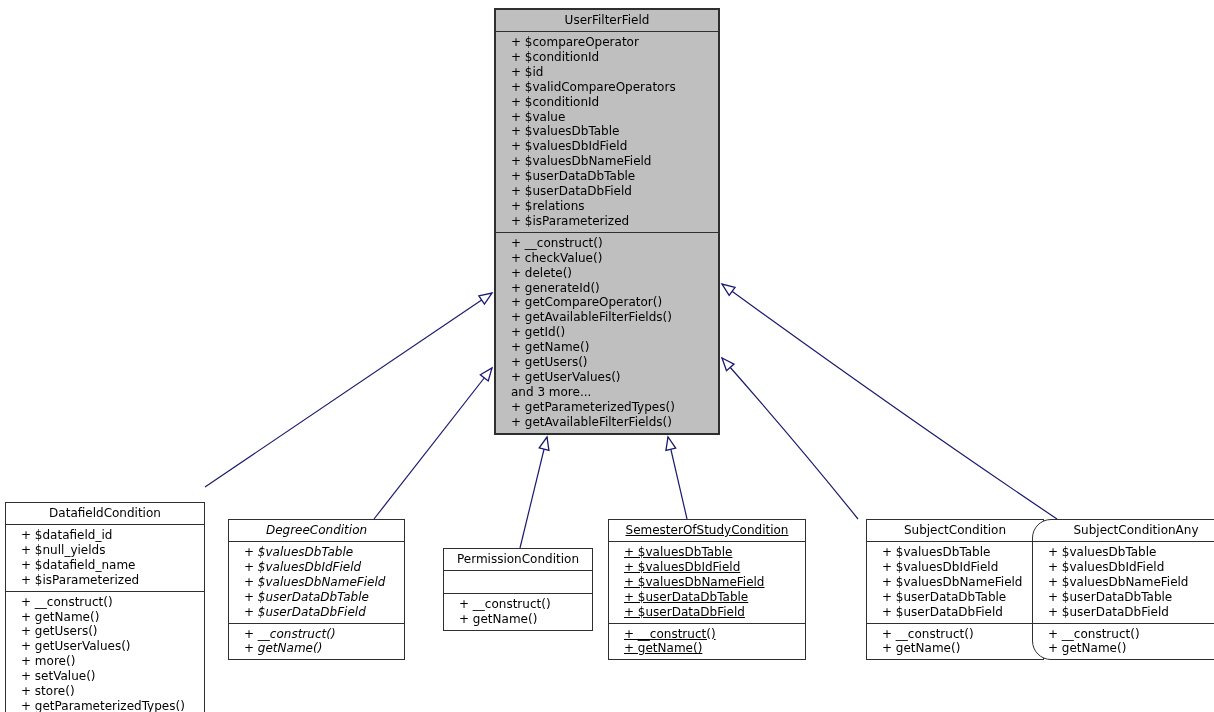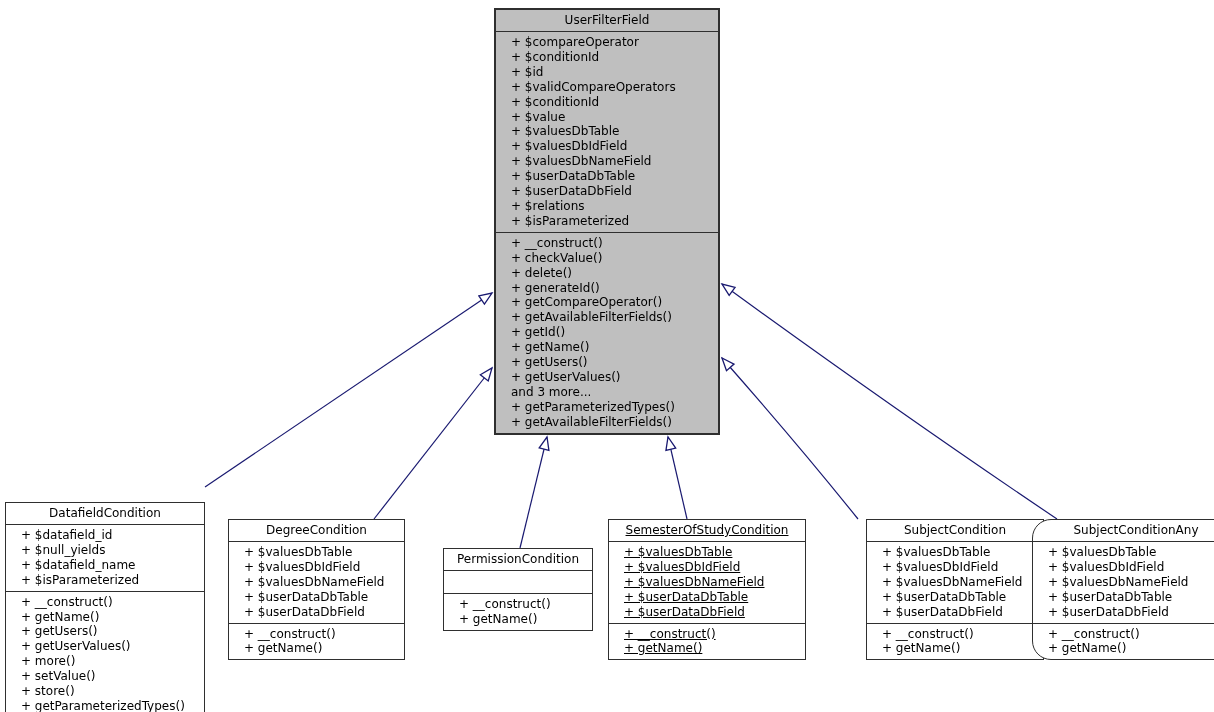--- a/index.html
+++ b/index.html
@@ -117,21 +117,21 @@
         <div class="member-row">+ __construct()</div>
         <div class="member-row">+ getName()</div>
         <div class="member-row">+ getUsers()</div>
         <div class="member-row">+ getUserValues()</div>
         <div class="member-row">+ more()</div>
         <div class="member-row">+ setValue()</div>
         <div class="member-row">+ store()</div>
         <div class="member-row">+ getParameterizedTypes()</div>
       </div>
     </div>
-    <div class="class-node" style="left: 228px; top: 519px; width: 177px;">
+    <div class="class-node" style="left: 228px; top: 519px; width: 177px; font-style: italic;">
       <div class="class-title">DegreeCondition</div>
       <div class="compartment attrs">
         <div class="member-row">+ $valuesDbTable</div>
         <div class="member-row">+ $valuesDbIdField</div>
         <div class="member-row">+ $valuesDbNameField</div>
         <div class="member-row">+ $userDataDbTable</div>
         <div class="member-row">+ $userDataDbField</div>
       </div>
       <div class="compartment methods">
         <div class="member-row">+ __construct()</div>

